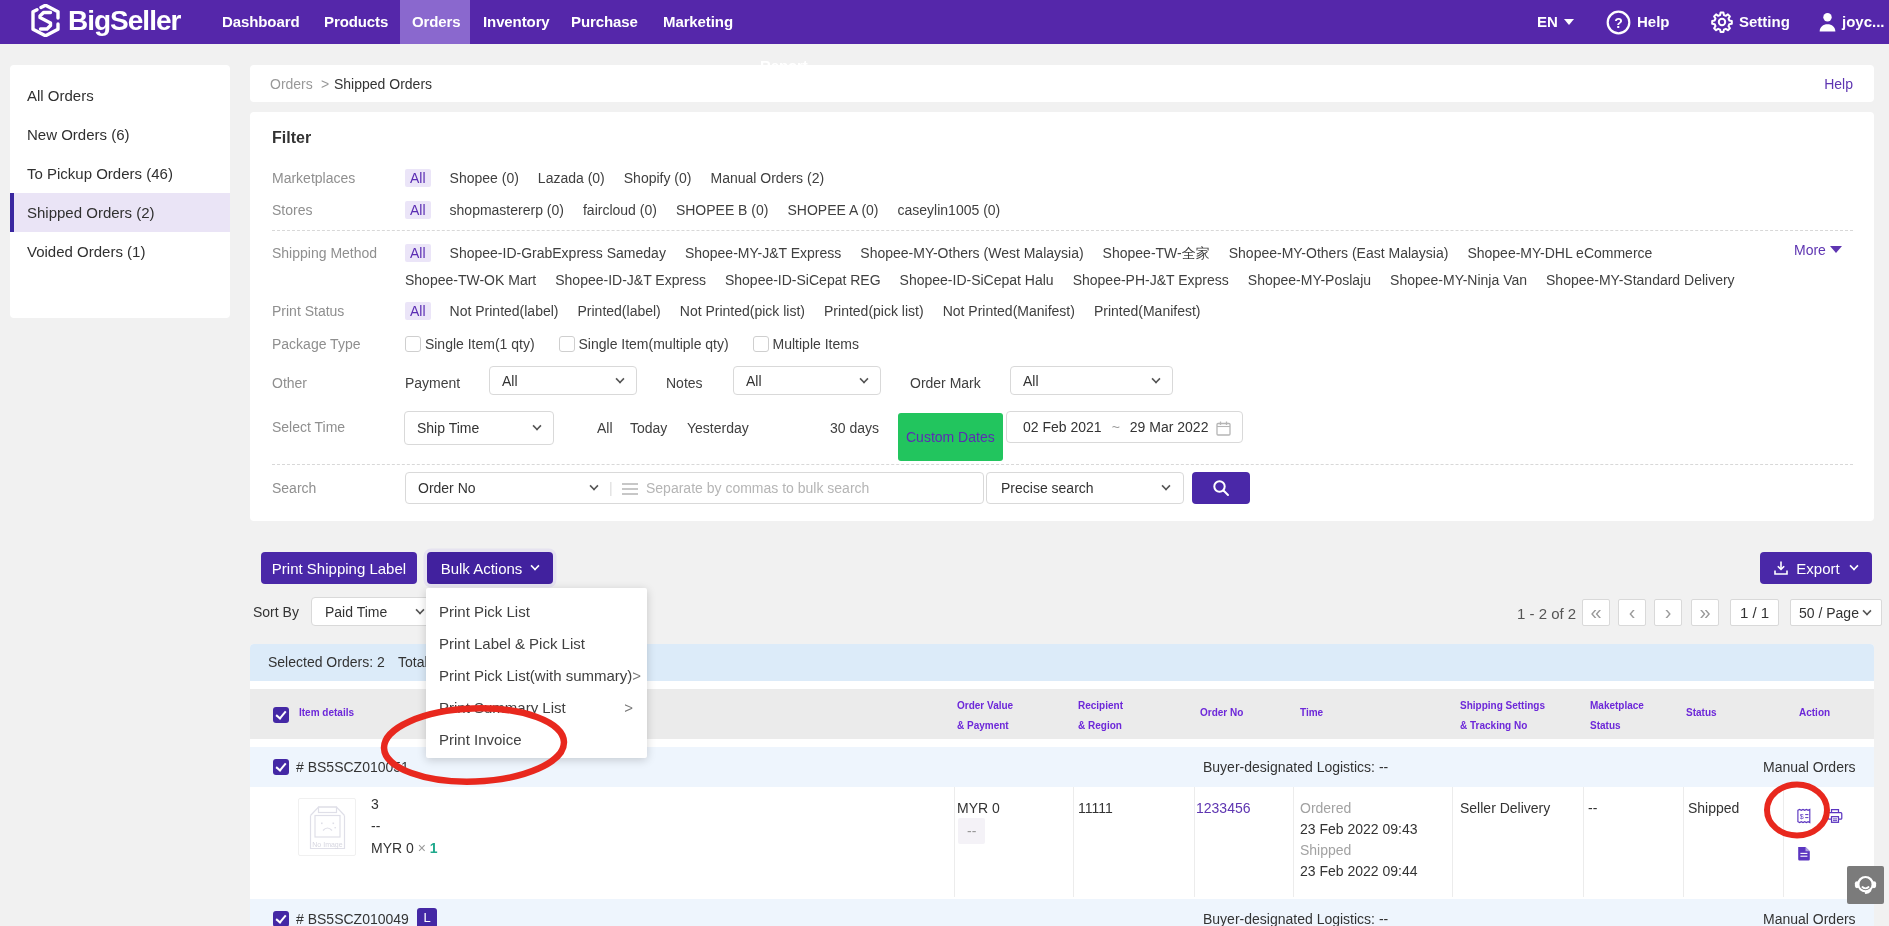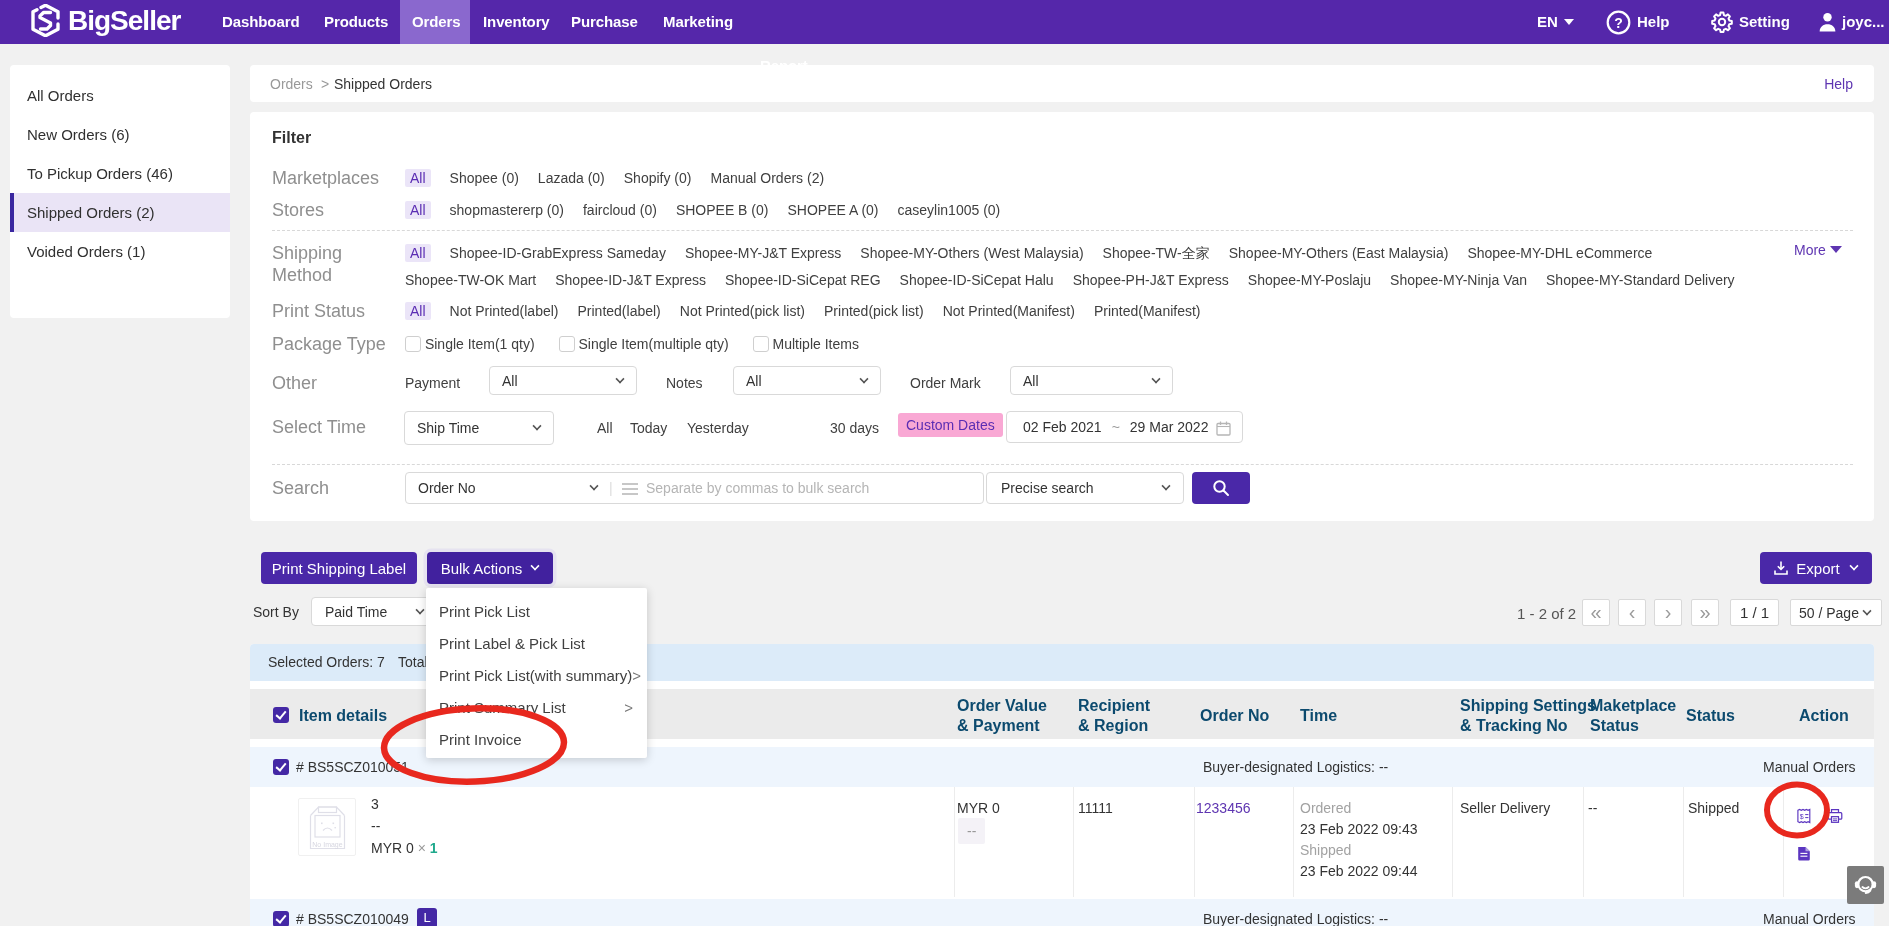--- a/index.html
+++ b/index.html
@@ -20,41 +20,41 @@
 
 
 .sidebar { position:absolute; left:10px; top:65px; width:220px; height:253px; background:#fff; border-radius:4px; padding-top:11px; }
 .sidebar .si { height:39px; line-height:39px; padding-left:17px; font-size:15px; color:#303030; }
 .sidebar .si.active { background:#eae4f6; border-left:4px solid #3a27a0; padding-left:13px; }
 
 
 .crumb { position:absolute; left:250px; top:65px; width:1624px; height:37px; background:#fff; border-radius:4px; font-size:14px; }
 .filtercard { position:absolute; left:250px; top:112px; width:1624px; height:409px; background:#fff; border-radius:4px; }
 
-.flabel { position:absolute; left:22px; width:130px; font-size:18px; color:#8f8f8f; line-height:22px; }
+.flabel { position:absolute; left:22px; width:130px; font-size:14px; color:#8f8f8f; line-height:22px; }
 .fvals { position:absolute; left:155px; right:40px; font-size:14px; color:#404040; line-height:22px; }
 .fvals span.it { margin-right:19px; }
 .chip { background:#ebe5f8; color:#5b2db3; padding:1px 5px; border-radius:2px; }
-.cdates { background:#f9a8d4; color:#5b2db3; padding:4px 8px; border-radius:3px; }
+.cdates { background:#22c55e; color:#5b2db3; padding:16px 8px; border-radius:3px; }
 .dashed { position:absolute; left:22px; right:21px; border-top:1px dashed #d8d8d8; }
 .plink { color:#5e35b1; }
 
 .selbox { border:1px solid #d9d9d9; border-radius:4px; background:#fff; position:absolute; display:flex; align-items:center; font-size:14px; color:#333; }
 .chev { display:inline-block; width:8px; height:8px; border-right:2px solid #555; border-bottom:2px solid #555; transform:rotate(45deg) scale(0.8); margin-top:-4px; }
 .cb { display:inline-block; width:16px; height:16px; border:1px solid #cfcfcf; border-radius:3px; background:#fff; vertical-align:-3px; }
 .cbc { display:inline-block; width:16px; height:16px; border-radius:3px; background:#4428a5; position:relative; vertical-align:-3px; }
 .cbc:after { content:""; position:absolute; left:5px; top:1.5px; width:4px; height:8px; border-right:2px solid #fff; border-bottom:2px solid #fff; transform:rotate(40deg); }
 
 .btn { position:absolute; height:32px; border-radius:4px; background:#4a28a8; color:#fff; font-size:15px; display:flex; align-items:center; justify-content:center; }
 .pgb { top:599px; width:28px; height:27px; justify-content:center; color:#9a9a9a; font-size:20px; border-radius:2px !important; }
 
 
 .tablecard { position:absolute; left:250px; top:644px; width:1624px; height:282px; background:#fff; border-radius:4px 4px 0 0; overflow:hidden; }
 .selband { position:absolute; left:0; top:0; width:1624px; height:37px; background:#dcebf9; font-size:14px; }
-.thead { position:absolute; left:0; top:45px; width:1624px; height:50px; background:#ebebeb; color:#0c4a6e; font-size:16px; font-weight:bold; }
+.thead { position:absolute; left:0; top:45px; width:1624px; height:50px; background:#ebebeb; color:#6d28d9; font-size:10px; font-weight:bold; }
 .grow { position:absolute; left:0; width:1624px; height:40px; background:#eef5fd; font-size:14px; }
 .vline { position:absolute; top:143px; height:110px; width:1px; background:#ececec; }
 
 
 .ddpanel { position:absolute; left:426px; top:588px; width:221px; height:170px; background:#fff; box-shadow:0 2px 10px rgba(0,0,0,0.18); border-radius:2px; z-index:40; font-size:15px; color:#404040; }
 .ddpanel .di { height:32px; line-height:32px; padding-left:13px; position:relative; }
 .ddpanel .arr { position:absolute; right:14px; top:0; color:#777; }
 
 svg.ic { display:block; }
 </style>
@@ -227,21 +227,21 @@
 <div class="selbox pgb" style="left:1654px;">›</div>
 <div class="selbox pgb" style="left:1691px;">»</div>
 <div class="selbox" style="left:1730px;top:599px;width:49px;height:27px;justify-content:center;font-size:15px;border-radius:2px;">1 / 1</div>
 <div class="selbox" style="left:1790px;top:599px;width:92px;height:27px;border-radius:2px;">
     <span style="margin-left:8px;font-size:14px;">50 / Page</span>
     <span class="chev" style="position:absolute;right:10px;border-right-width:2.5px;border-bottom-width:2.5px;"></span>
   </div>
 
 <div class="tablecard">
   <div class="selband">
-      <span style="position:absolute;left:18px;top:10px;">Selected Orders: 7</span>
+      <span style="position:absolute;left:18px;top:10px;">Selected Orders: 2</span>
       <span style="position:absolute;left:148px;top:10px;">Total Order Value: MYR 0</span>
     </div>
   <div class="thead">
     <span class="cbc" style="position:absolute;left:23px;top:18px;"></span>
     <span style="position:absolute;left:49px;top:18px;">Item details</span>
     <span style="position:absolute;left:707px;top:7px;line-height:20px;">Order Value<br>&amp; Payment</span>
     <span style="position:absolute;left:828px;top:7px;line-height:20px;">Recipient<br>&amp; Region</span>
     <span style="position:absolute;left:950px;top:18px;">Order No</span>
     <span style="position:absolute;left:1050px;top:18px;">Time</span>
     <span style="position:absolute;left:1210px;top:7px;line-height:20px;">Shipping Settings<br>&amp; Tracking No</span>

